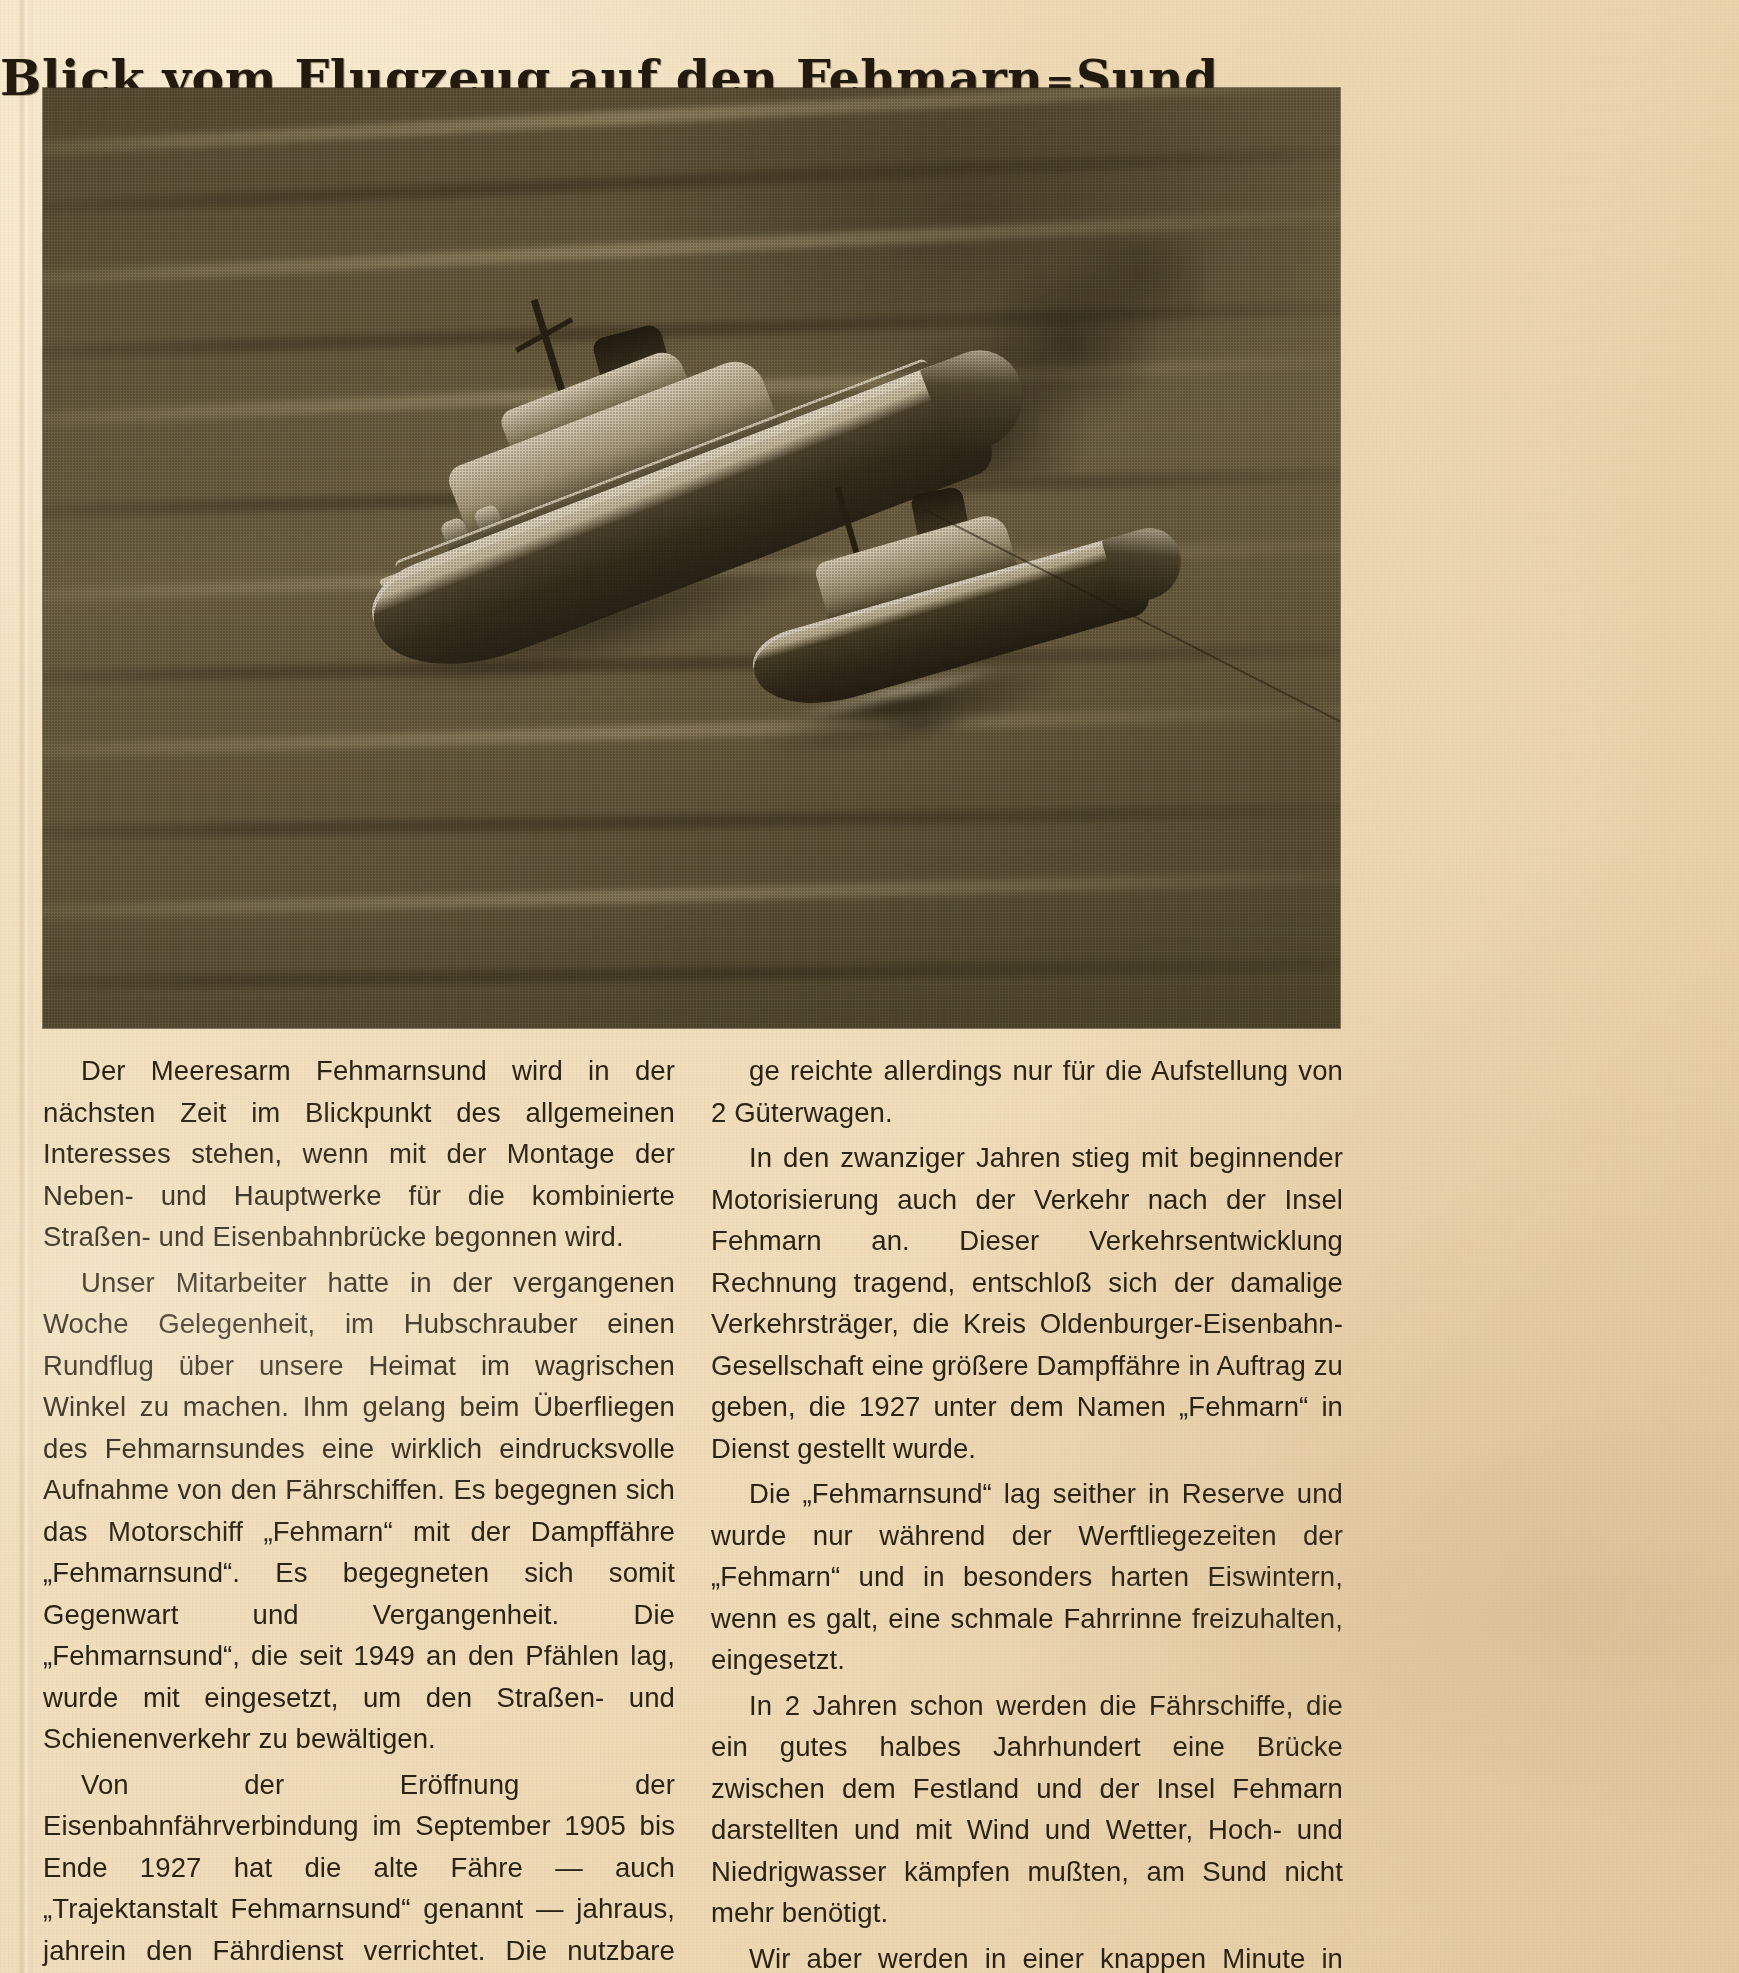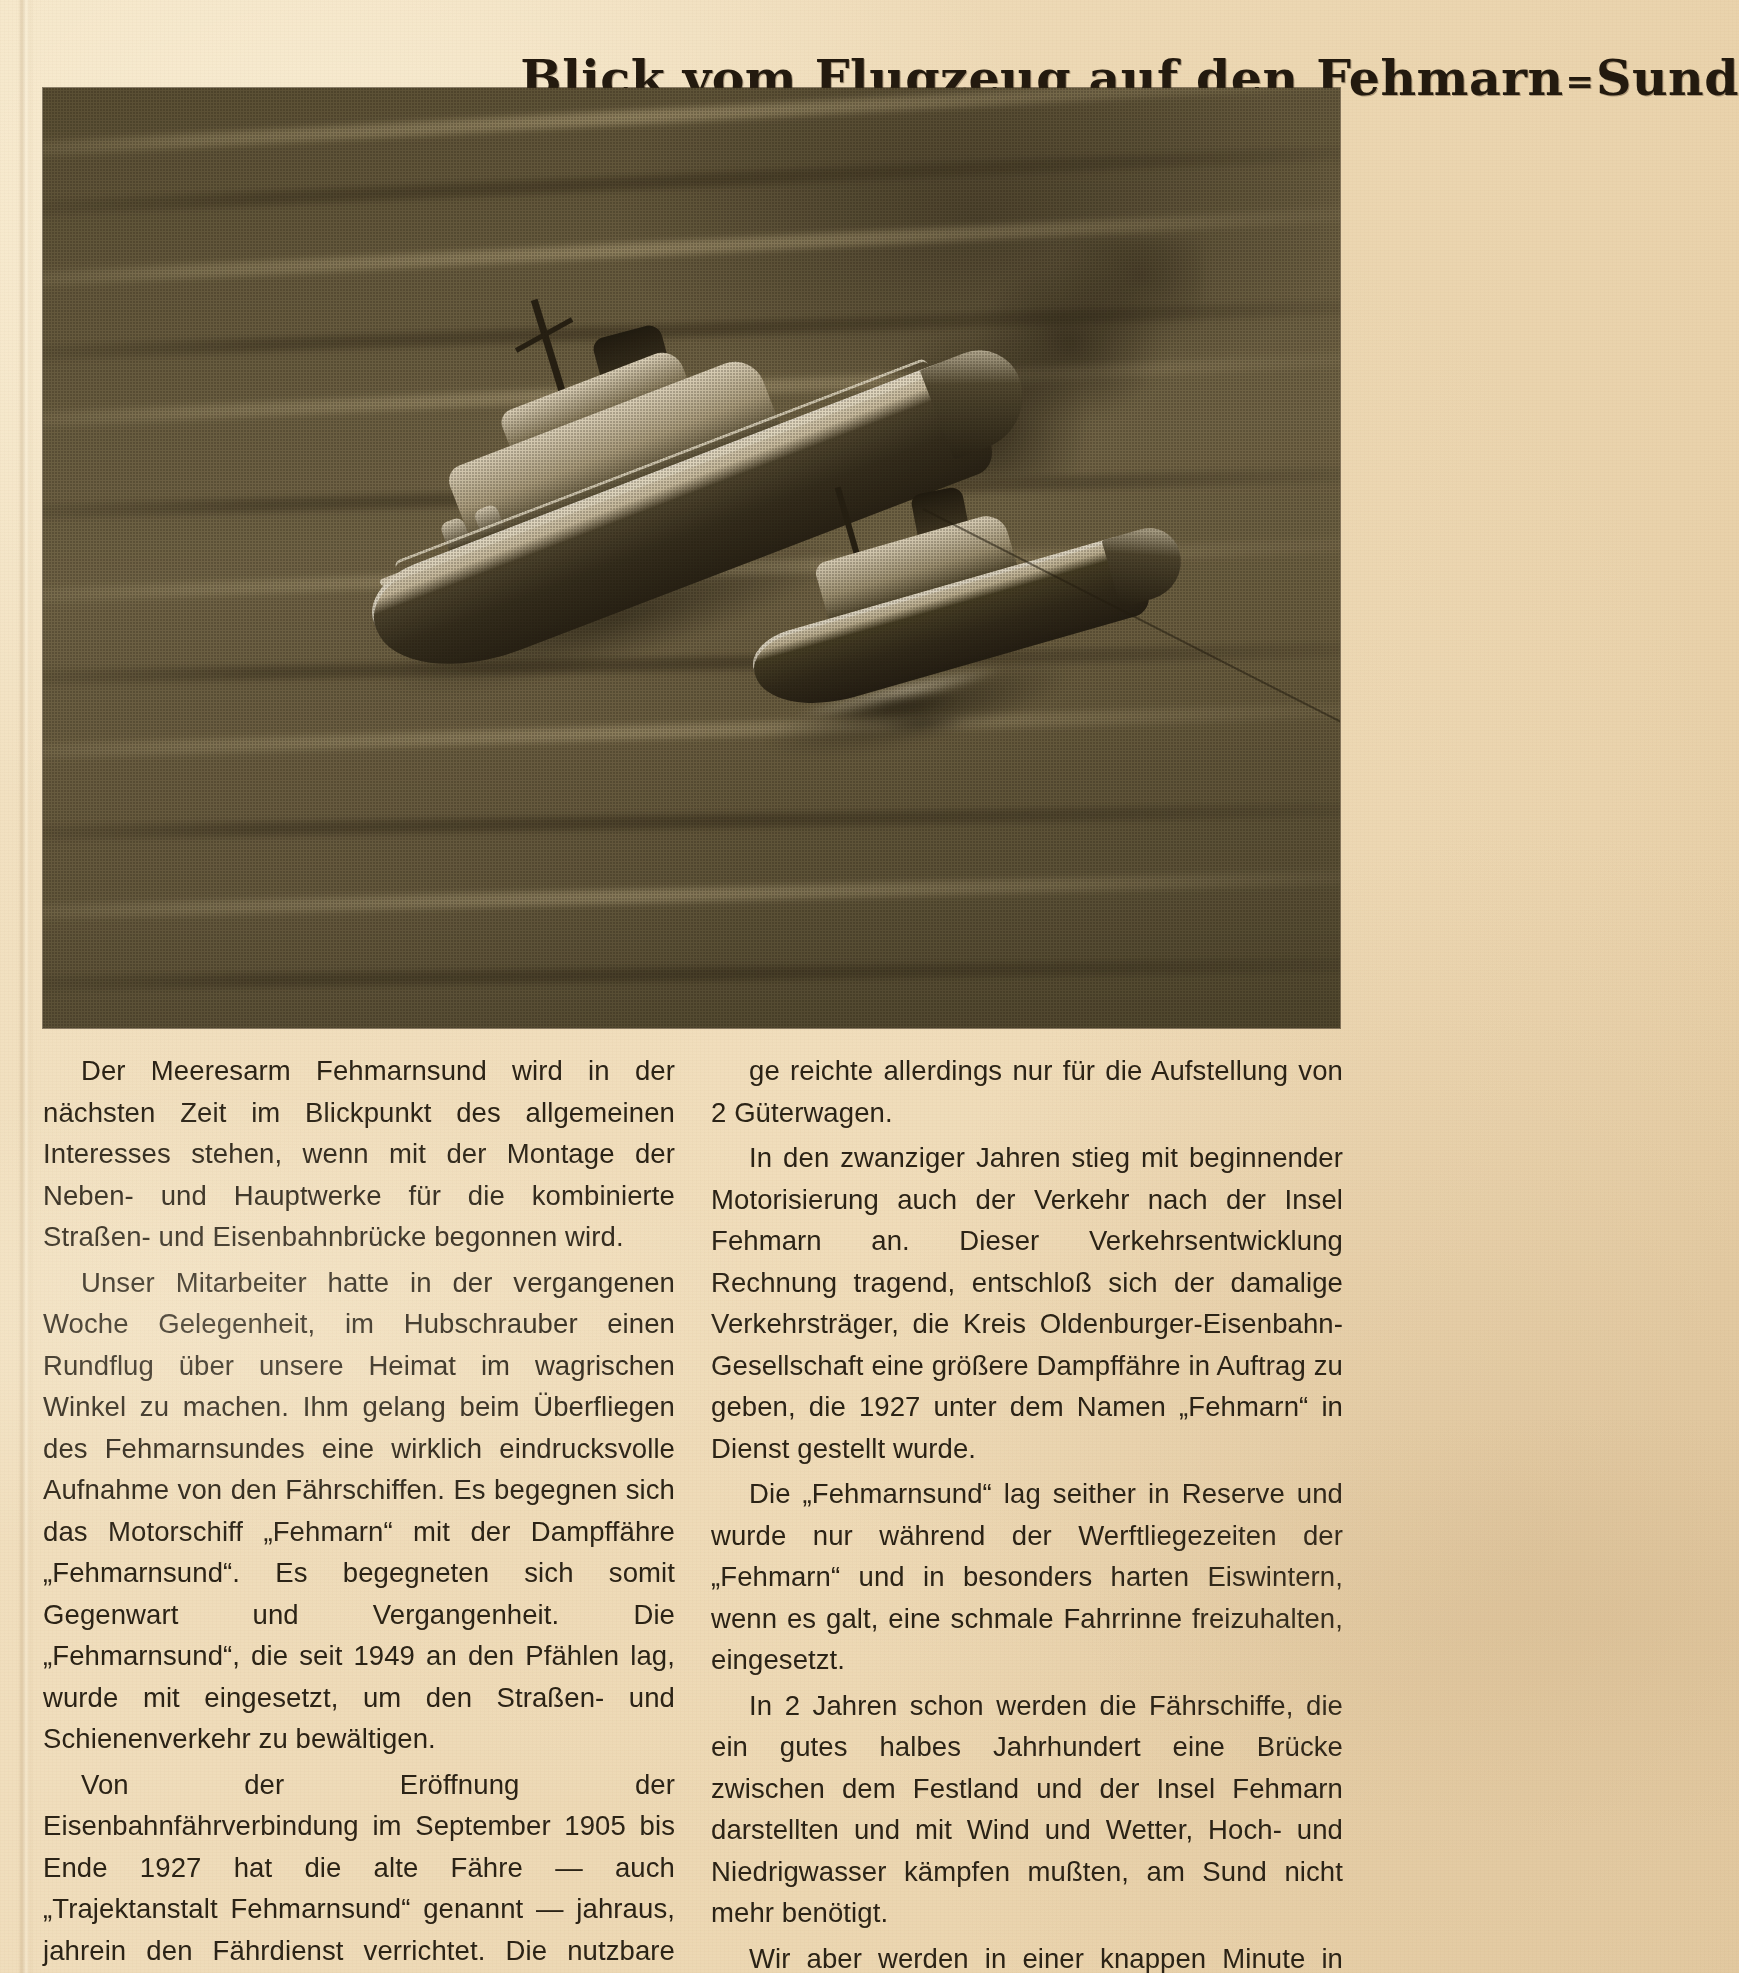--- a/index.html
+++ b/index.html
@@ -40,21 +40,21 @@
     position: absolute;
     left: 18px; top: 0; width: 16px; height: 100%;
     background: linear-gradient(90deg, rgba(160,130,90,0.00), rgba(160,130,90,0.22), rgba(255,250,235,0.30), rgba(160,130,90,0.06), rgba(160,130,90,0));
     pointer-events: none;
   }
 
   .headline {
     position: absolute;
     left: 0; right: 0;
     top: 16px;
-    text-align: right;
+    text-align: left;
     font-family: "DejaVu Serif", serif;
     font-weight: 700;
     font-size: 49px;
     letter-spacing: 0.5px;
     color: #231a0f;
     text-shadow: 1px 1px 0 rgba(60,40,20,0.35);
     white-space: nowrap;
   }
   .headline .sep {
     display: inline-block;

